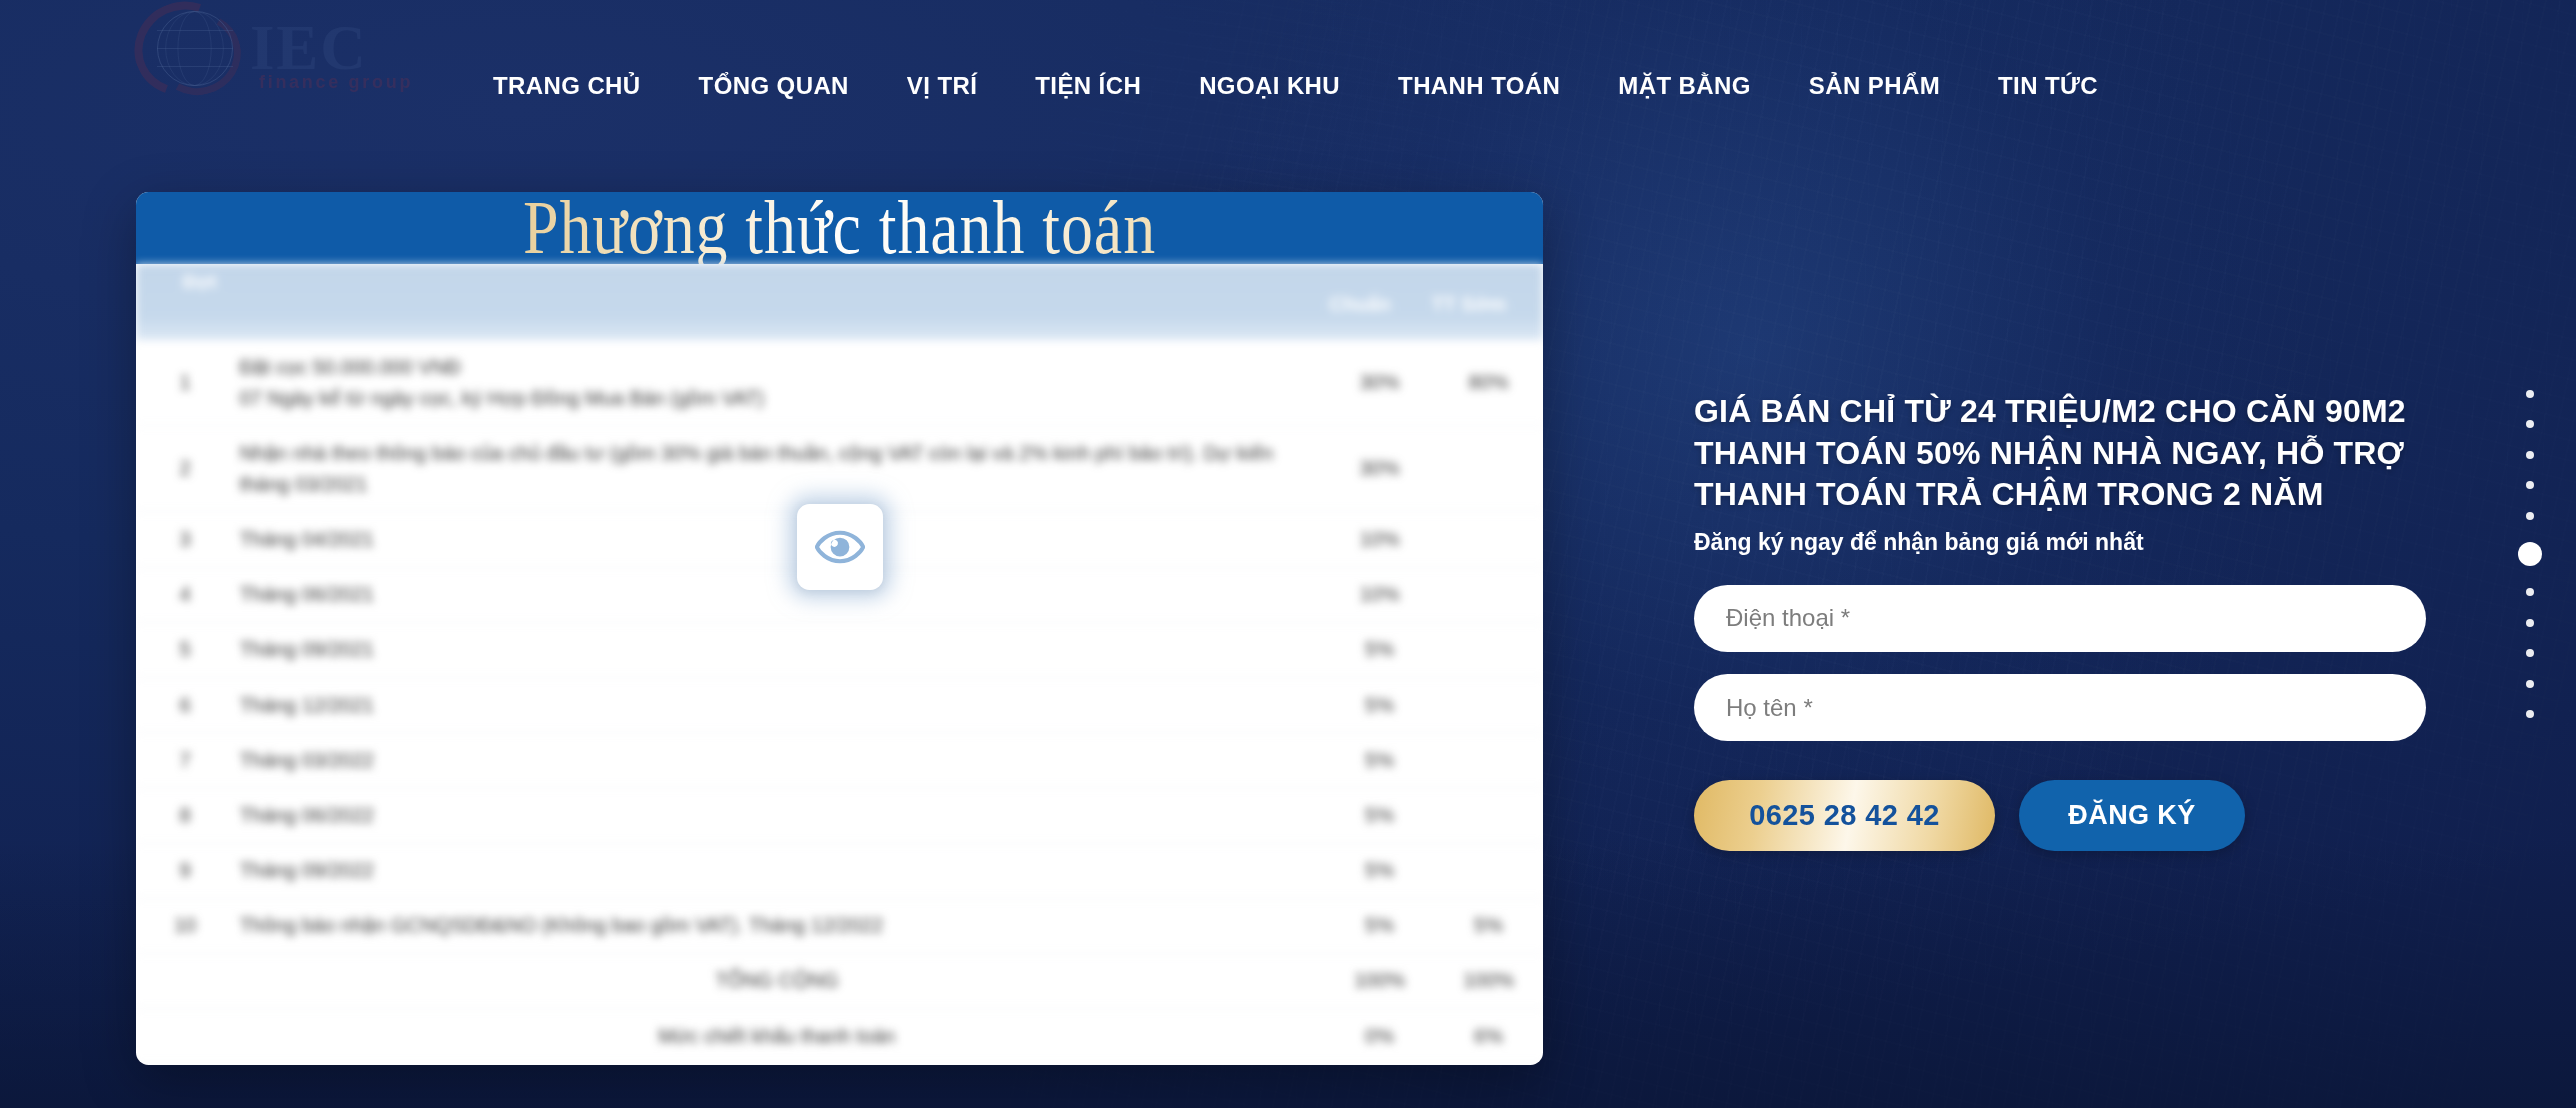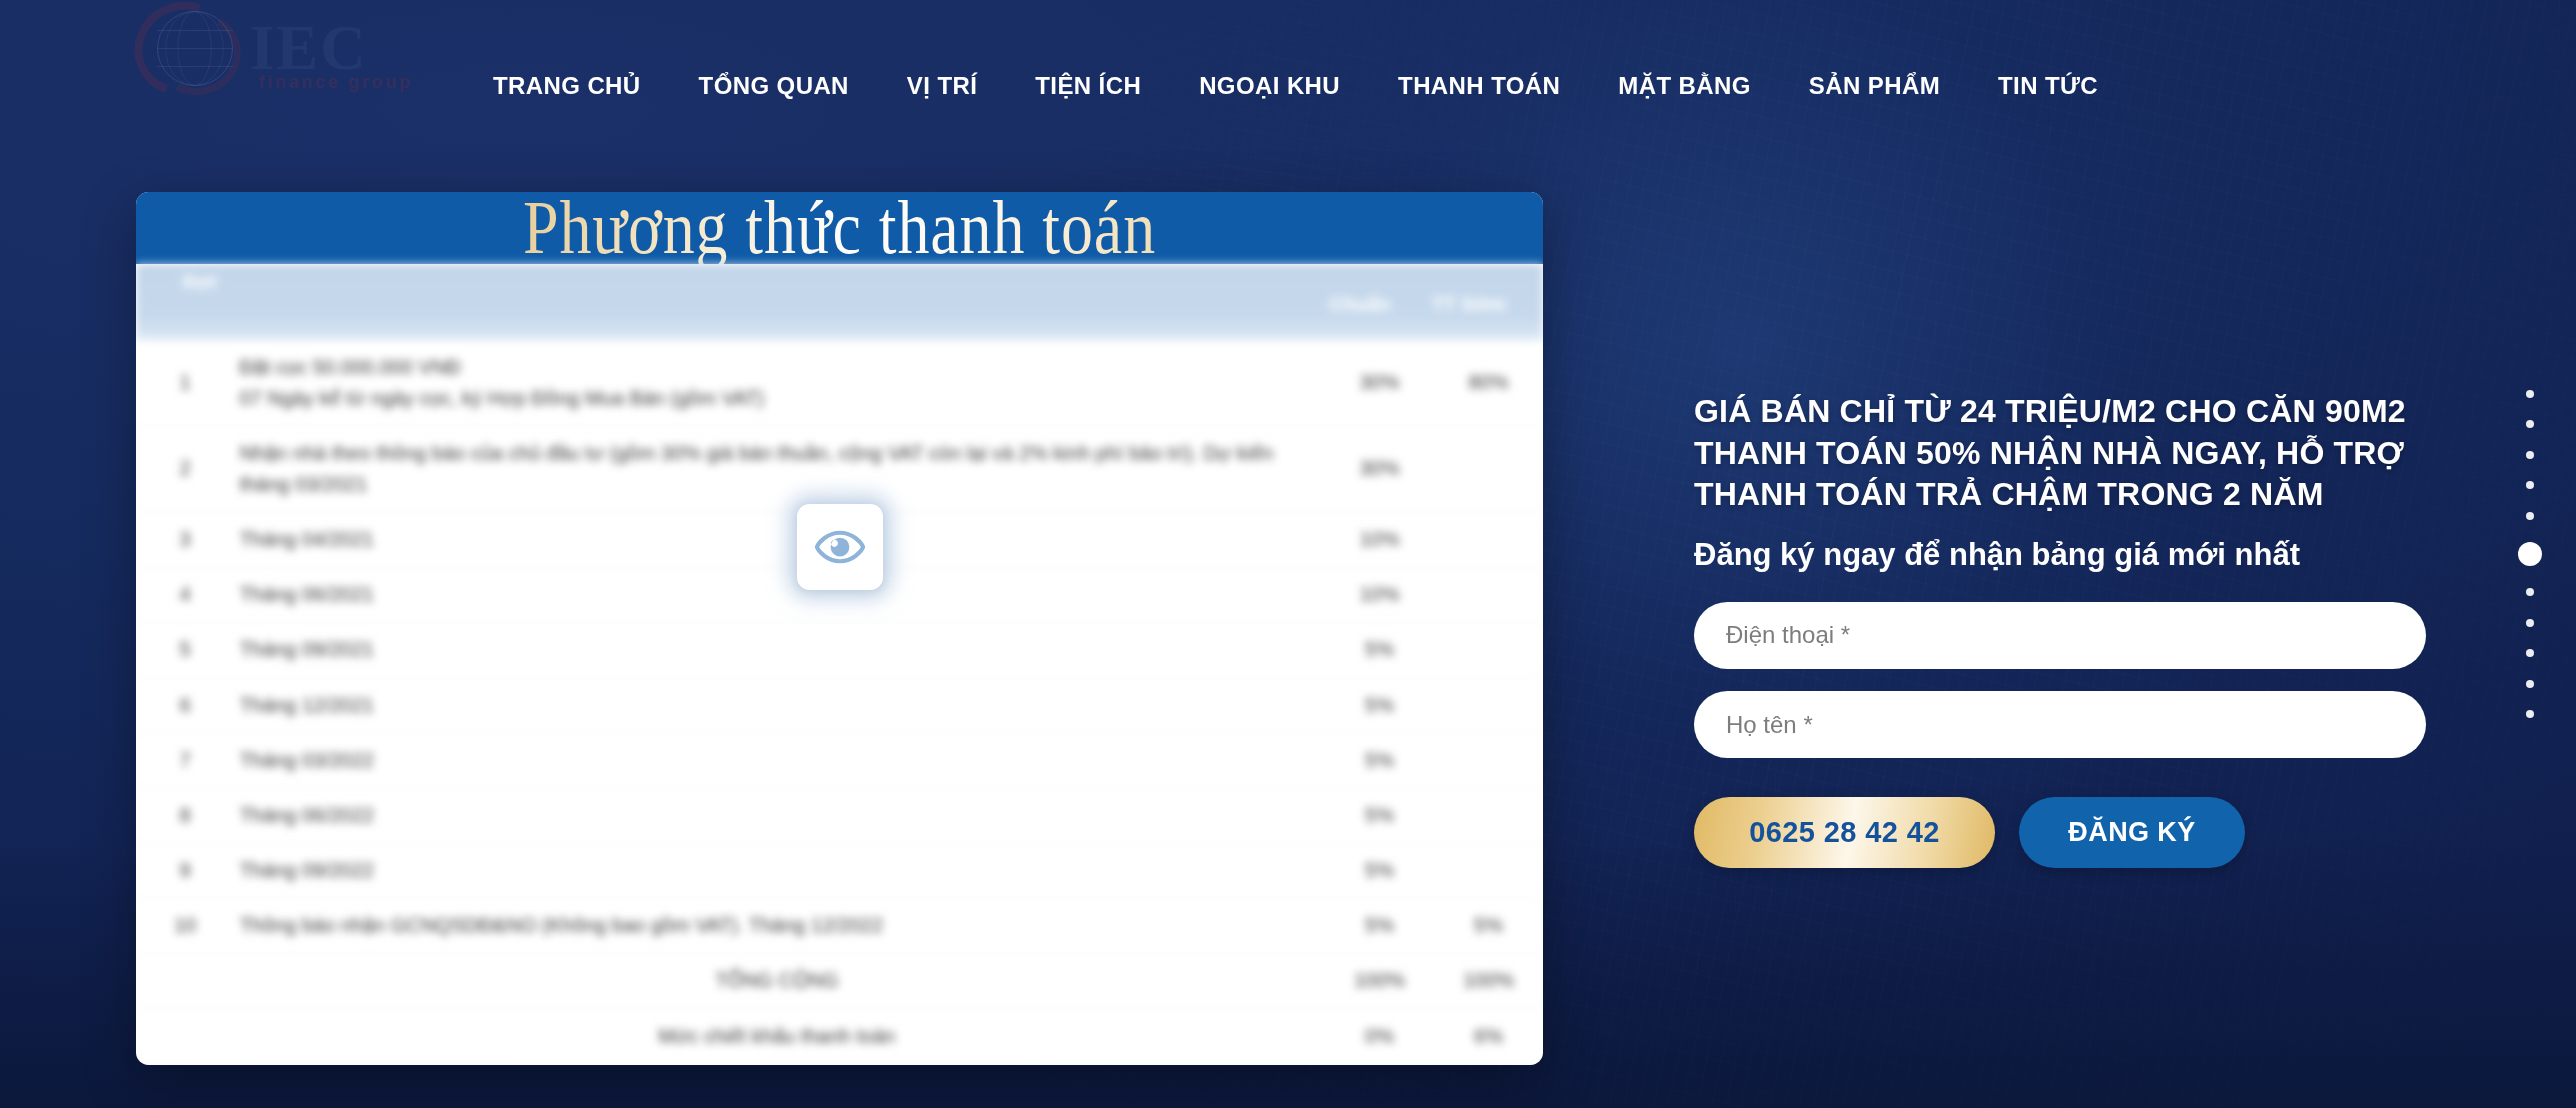--- a/index.html
+++ b/index.html
@@ -216,23 +216,23 @@
   }
   .headline{
     color:#ffffff;
     font-size:32px;
     font-weight:700;
     line-height:1.30;
     letter-spacing:0.2px;
     text-shadow:0 1.8px 5.4px rgba(0,0,0,.25);
   }
   .subline{
-    margin-top:21px;
+    margin-top:13px;
     color:#ffffff;
-    font-size:31px;
+    font-size:23px;
     font-weight:700;
   }
   .field{
     display:block;
     width:732px; height:67px;
     margin-top:22.4px;
     border:none; outline:none;
     border-radius:34px;
     background:#ffffff;
     padding:0 32px;

